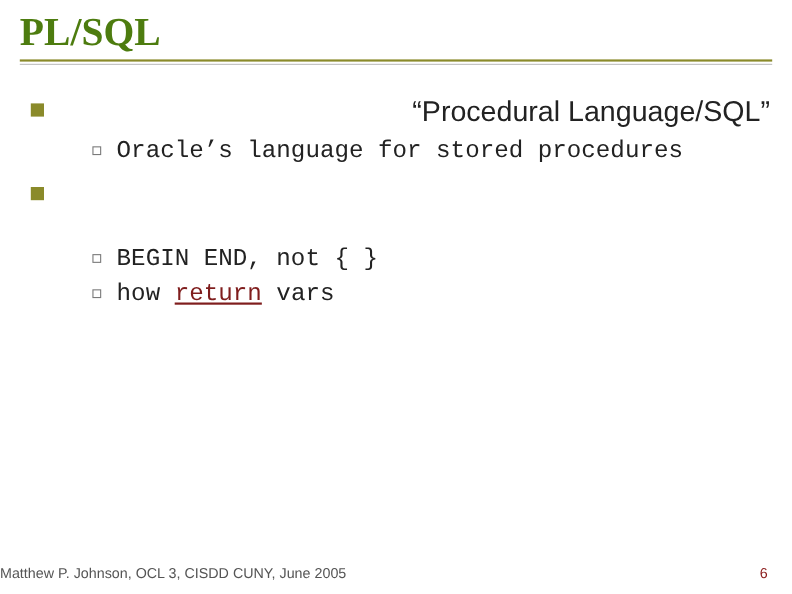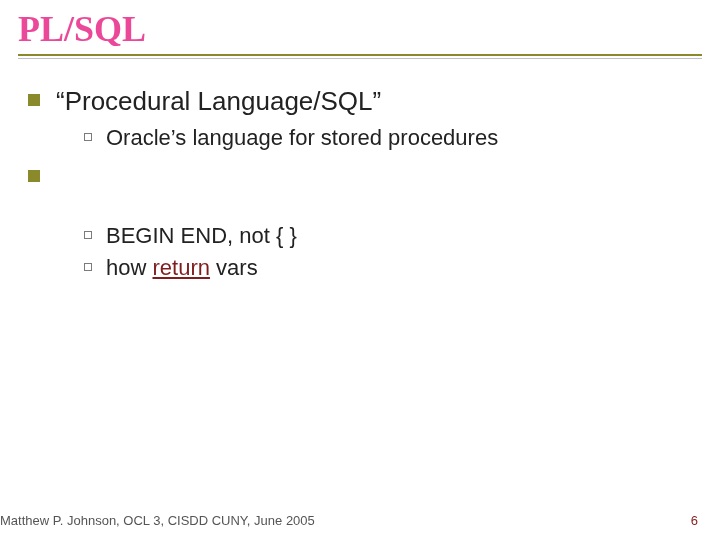--- a/index.html
+++ b/index.html
@@ -17,21 +17,21 @@
     height: 540px;
     position: relative;
     box-sizing: border-box;
   }
   .title-wrap {
     padding: 8px 18px 2px 18px;
   }
   .title {
     font-family: "Times New Roman", Times, serif;
     font-size: 36px;
-    color: #ec4899;
+    color: #4d7c0f;
     margin: 0 0 4px 0;
   }
   .rule-olive {
     border: none;
     border-top: 2px solid #8a8a2a;
     margin: 0;
   }
   .rule-grey {
     border: none;
     border-top: 1px solid #bfbfbf;
@@ -39,20 +39,21 @@
     margin-bottom: 0;
   }
   .body {
     padding: 14px 20px 0 28px;
     color: #222;
   }
   .lvl1 {
     display: flex;
     align-items: flex-start;
     margin: 10px 0 6px 0;
+    justify-content: space-between;
   }
   .lvl1 .sq {
     width: 12px;
     height: 12px;
     background: #8a8a2a;
     flex: 0 0 12px;
     margin-top: 9px;
     margin-right: 16px;
   }
   .lvl1 .txt {
@@ -69,20 +70,21 @@
     height: 8px;
     border: 1px solid #7a7a7a;
     flex: 0 0 8px;
     margin-top: 9px;
     margin-right: 14px;
     box-sizing: border-box;
   }
   .lvl2 .txt {
     font-size: 22px;
     line-height: 1.25;
+    font-family: Liberation Mono, monospace;
   }
   .gap {
     height: 30px;
   }
   .link {
     color: #7f1d1d;
     text-decoration: underline;
   }
   .footer {
     position: absolute;

